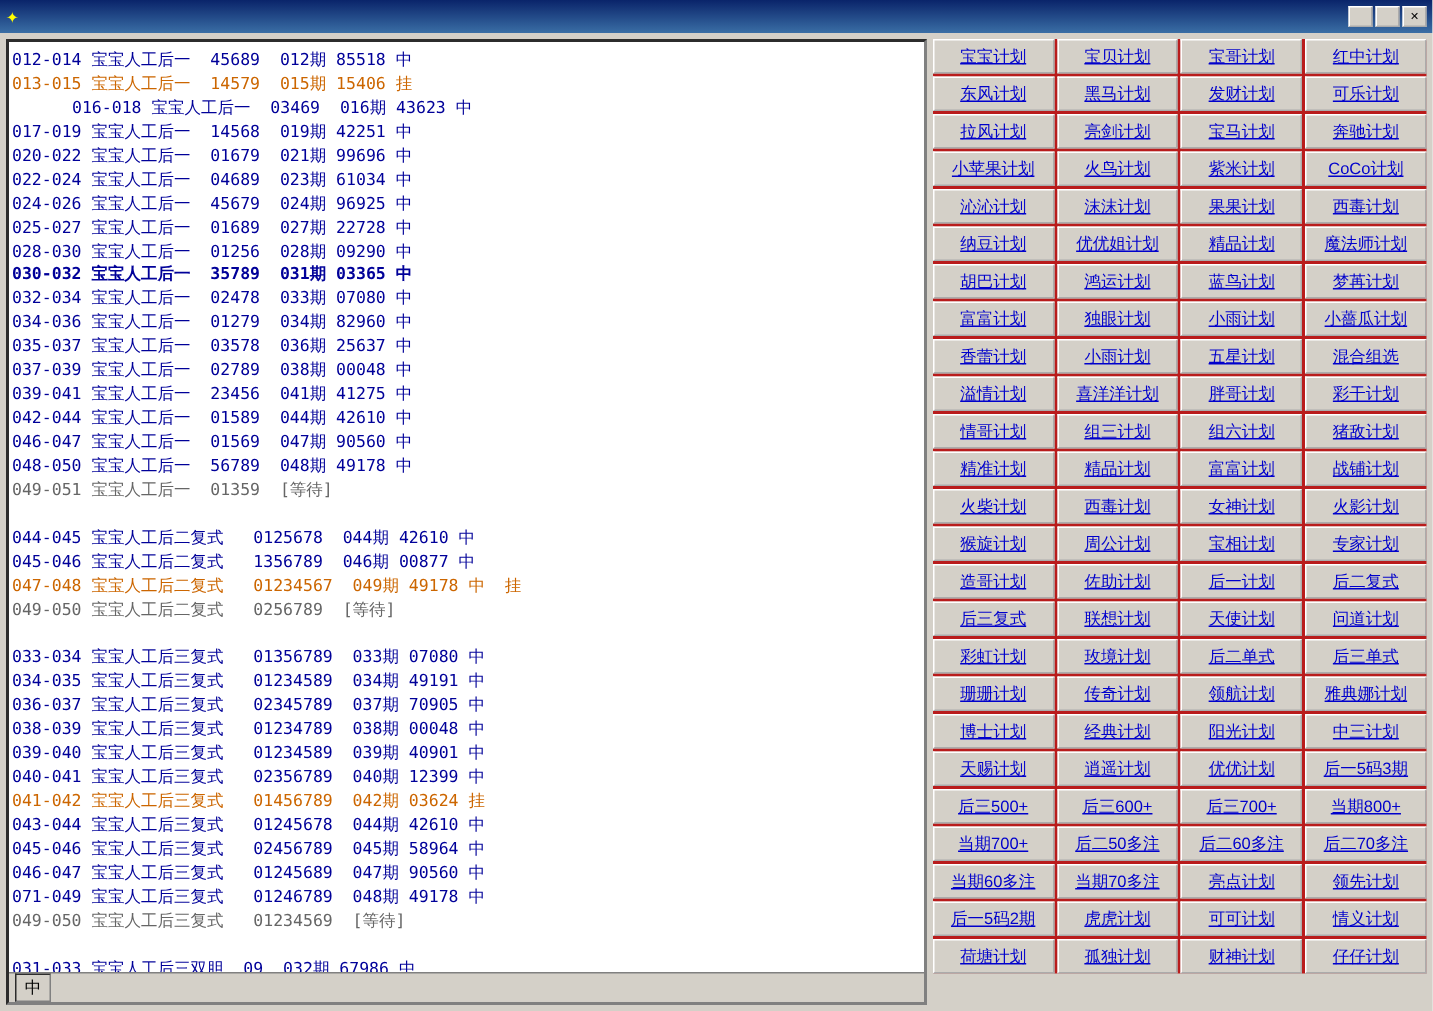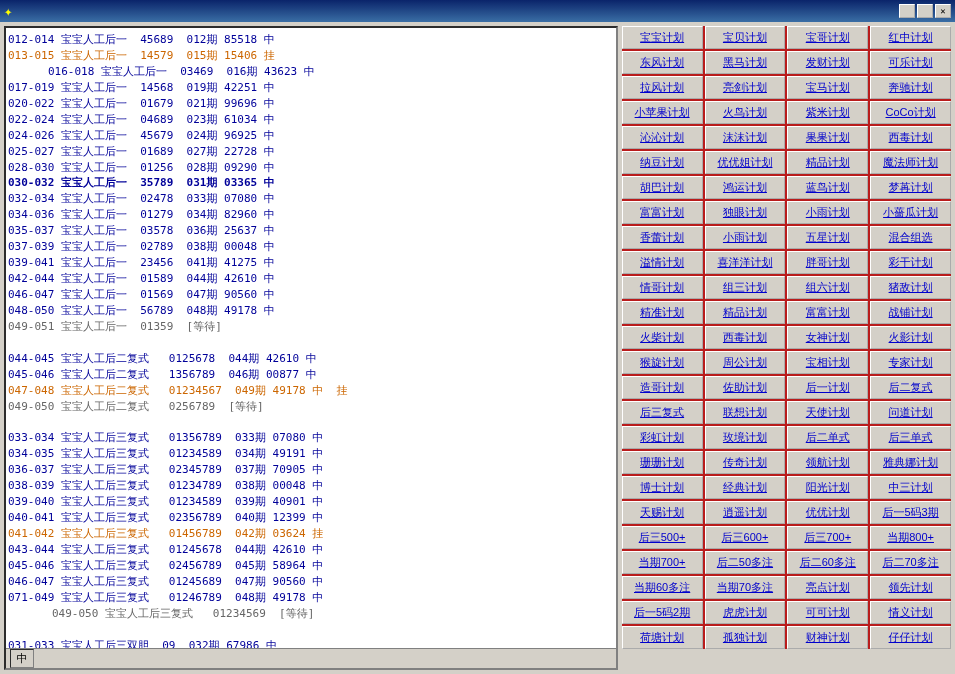--- a/index.html
+++ b/index.html
@@ -203,21 +203,21 @@
 <span style="color:#000099;">034-035 宝宝人工后三复式   01234589  034期 49191 中</span>
 <span style="color:#000099;">036-037 宝宝人工后三复式   02345789  037期 70905 中</span>
 <span style="color:#000099;">038-039 宝宝人工后三复式   01234789  038期 00048 中</span>
 <span style="color:#000099;margin-top:27px;">039-040 宝宝人工后三复式   01234589  039期 40901 中</span>
 <span style="color:#000099;">040-041 宝宝人工后三复式   02356789  040期 12399 中</span>
 <span style="color:#cc6600;text-align:right;">041-042 宝宝人工后三复式   01456789  042期 03624 挂</span>
 <span style="color:#000099;">043-044 宝宝人工后三复式   01245678  044期 42610 中</span>
 <span style="color:#000099;">045-046 宝宝人工后三复式   02456789  045期 58964 中</span>
 <span style="color:#000099;">046-047 宝宝人工后三复式   01245689  047期 90560 中</span>
 <span style="color:#000099;">071-049 宝宝人工后三复式   01246789  048期 49178 中</span>
-<span style="color:#666;margin-left:44px;">049-050 宝宝人工后三复式   01234569  [等待]</span>
+<span style="color:#666;">049-050 宝宝人工后三复式   01234569  [等待]</span>
 
 <span style="color:#000099;">031-033 宝宝人工后三双胆  09  032期 67986 中</span>
 
 
 
 
 
 
 
 

